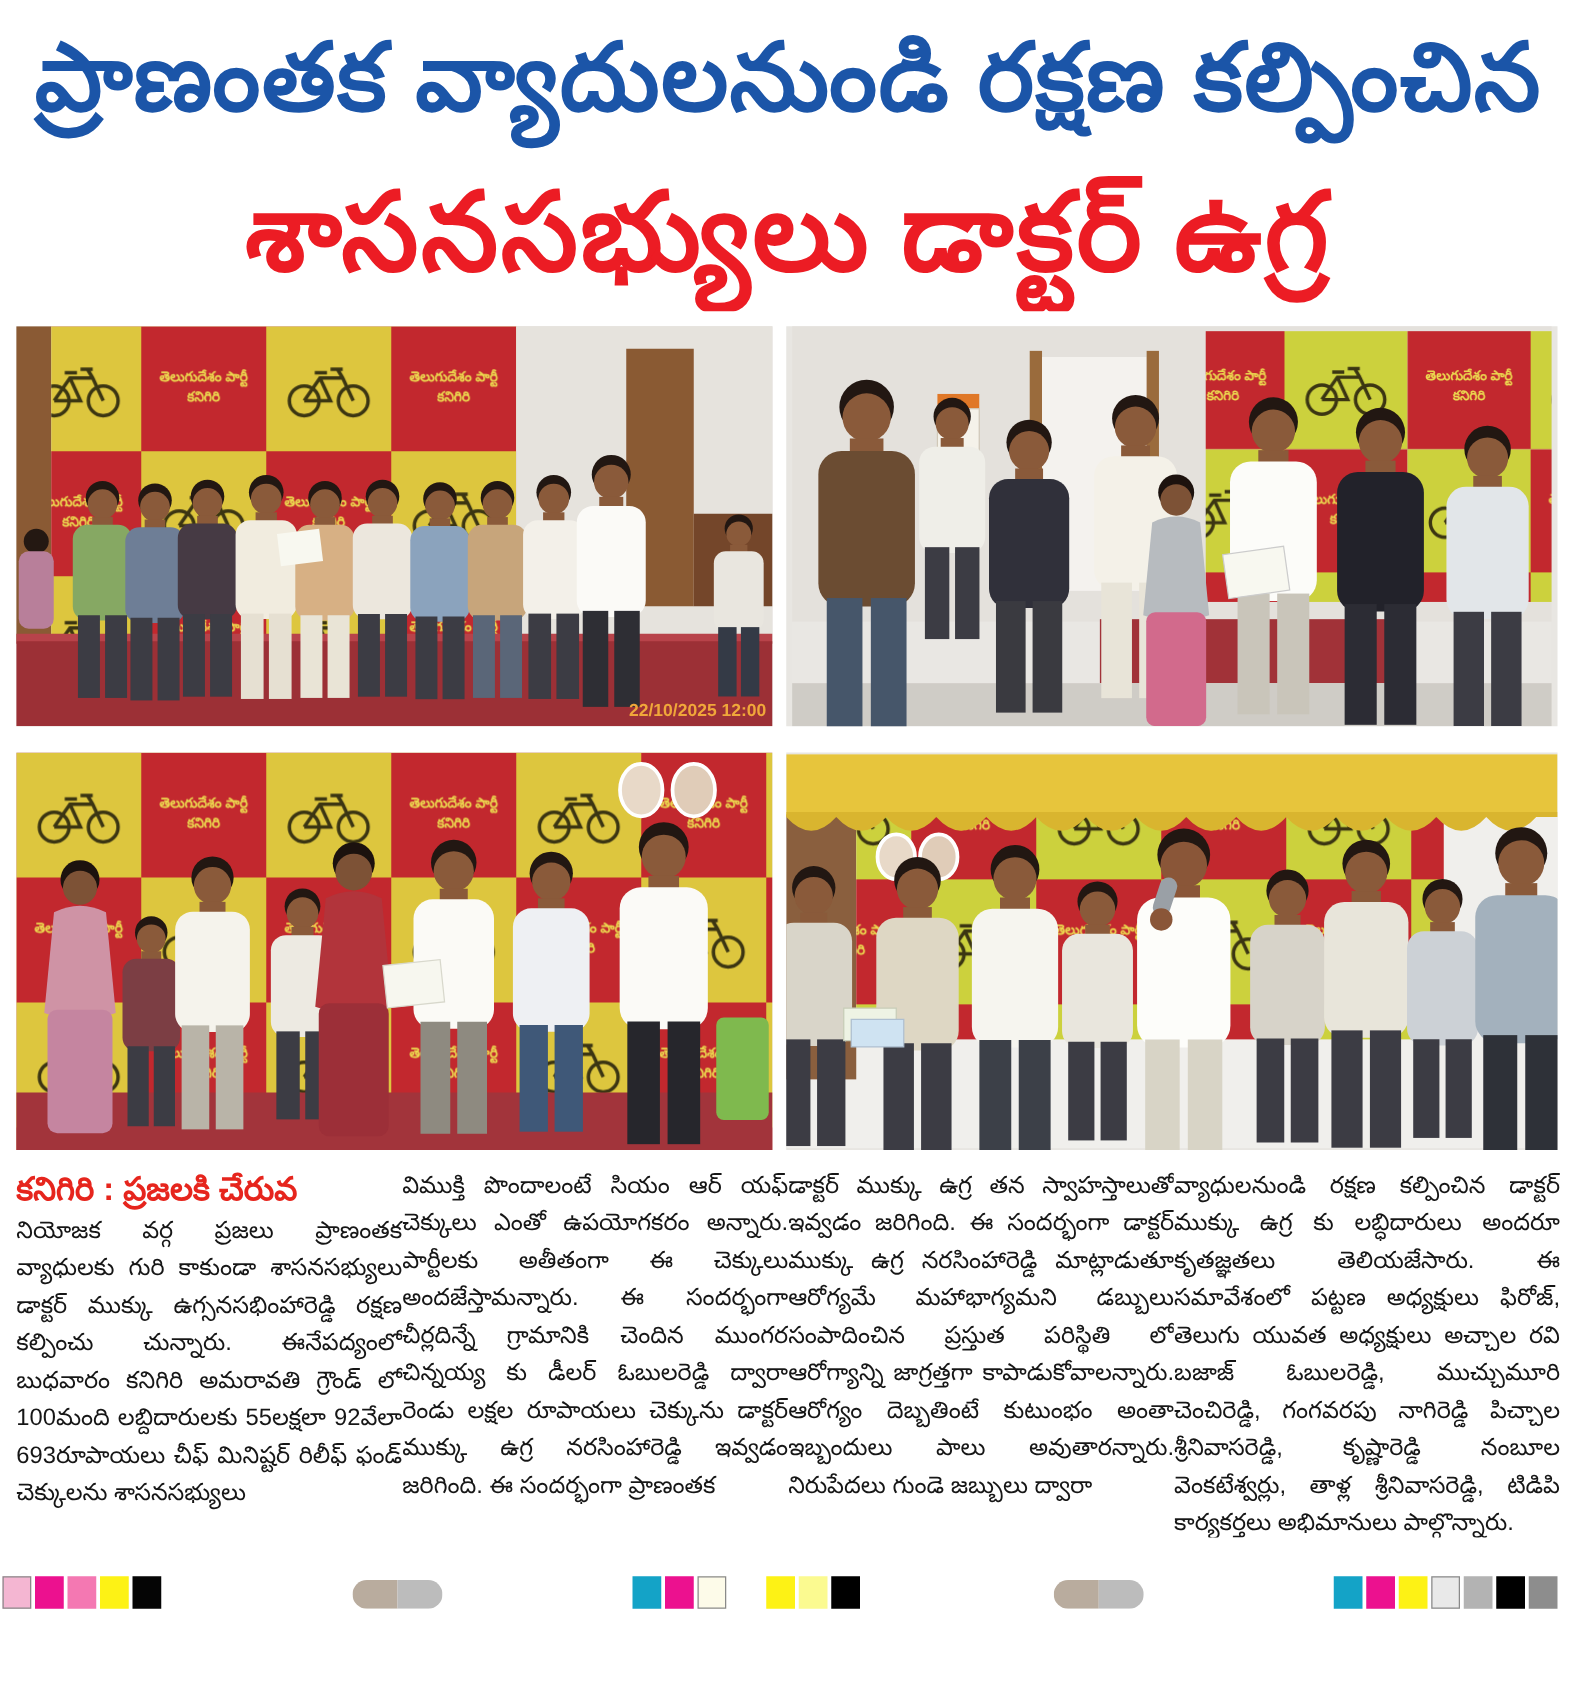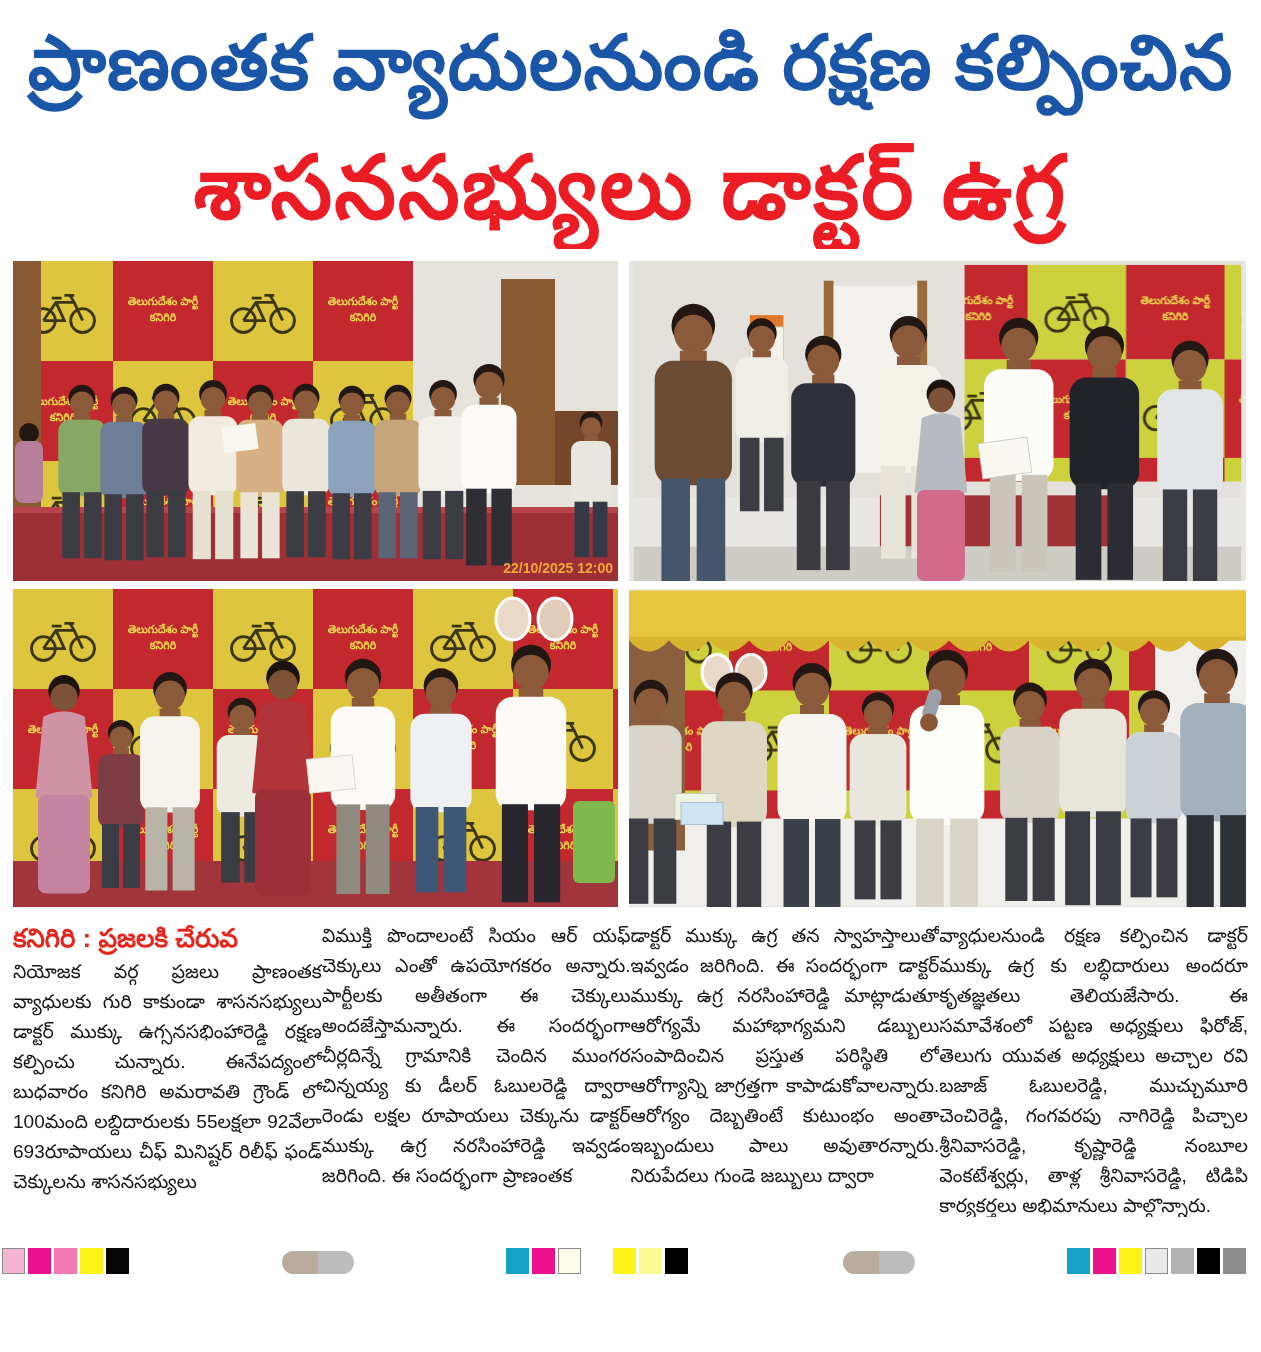--- a/index.html
+++ b/index.html
@@ -9,28 +9,28 @@
     position:relative;overflow:hidden;
   }
   
   .masthead{padding-top:6px;text-align:center;}
   .h1{
     font-size:76px;font-weight:bold;line-height:1.5;
     white-space:nowrap;overflow:hidden;letter-spacing:1px;
   }
   .h2{
     font-size:88px;font-weight:bold;line-height:1.4;margin-top:6px;
-    white-space:nowrap;overflow:hidden;letter-spacing:2px;
+    white-space:nowrap;overflow:hidden;letter-spacing:2px;font-family:Liberation Serif, serif;
   }
   
   .photos{
     display:grid;
     grid-template-columns:605px 617px;
     grid-template-rows:320px 318px;
-    gap:8px 11px;
+    gap:21px 11px;
     padding:0 13px;margin-top:12px;
   }
   .photo{width:100%;height:100%;display:block;background:#e8e6e2;}
   .btxt{font-size:11px;fill:#ecd94e;text-anchor:middle;font-weight:bold;}
   .ts{font-size:14px;fill:#f0a73a;font-weight:bold;}
   
   .article{
     display:flex;padding:14px 13px 0;
   }
   .col{

